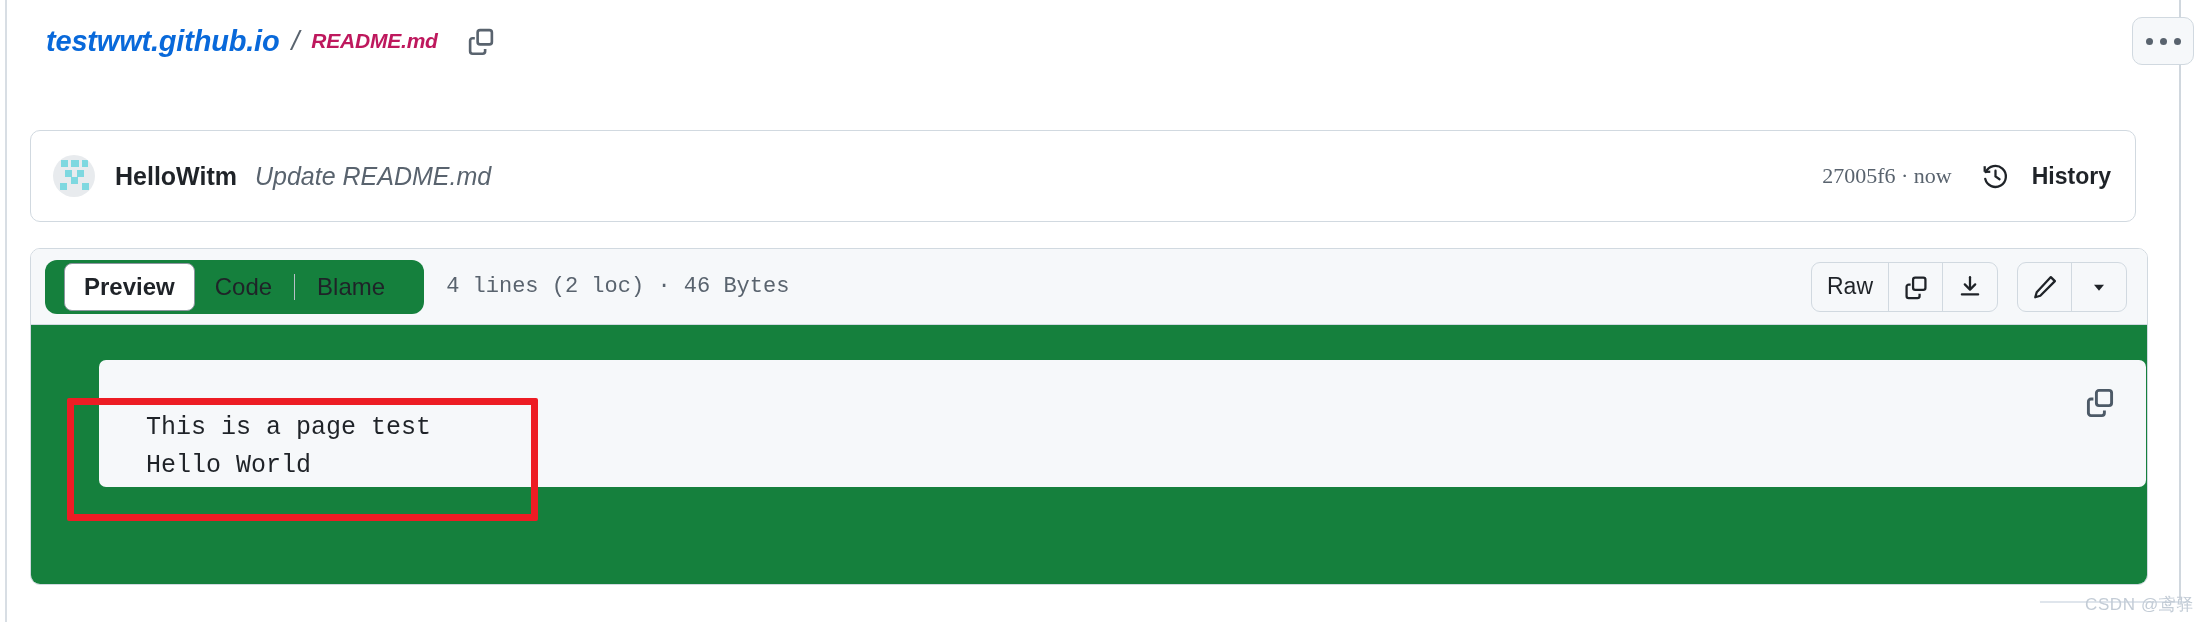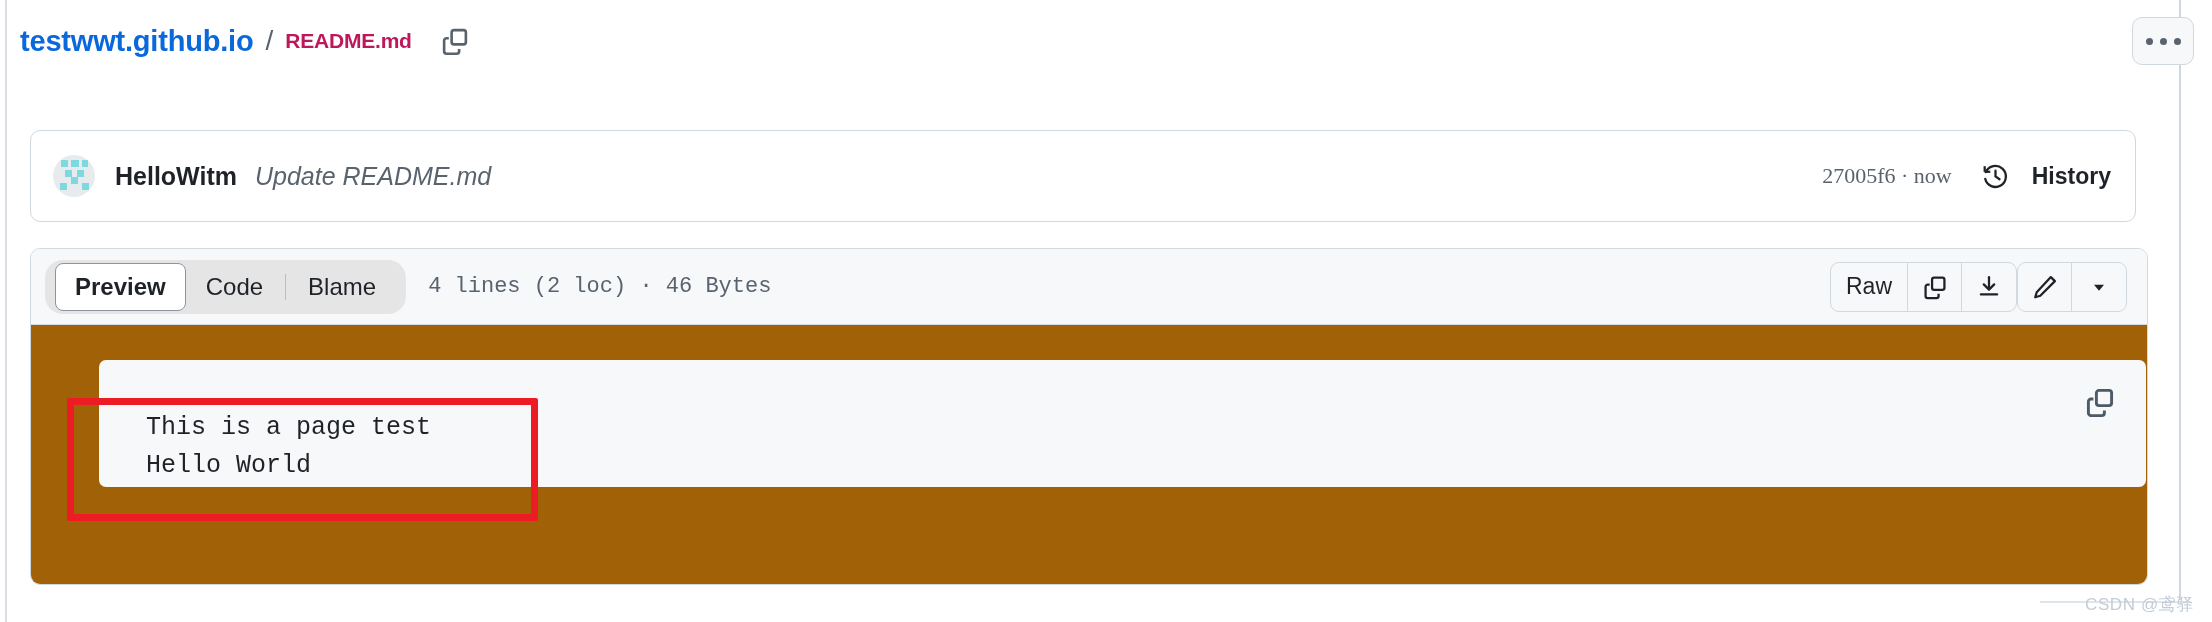--- a/index.html
+++ b/index.html
@@ -28,25 +28,26 @@
   .page-right-rule {
     position: absolute;
     left: 2179px; top: 0;
     width: 2px; height: 600px;
     background: #d0d7de;
   }
 
   
   .breadcrumb-bar {
     position: absolute;
-    left: 20px; top: 18px;
+    left: 46px; top: 18px;
     height: 46px;
     display: flex;
     align-items: center;
     gap: 10px;
+    font-style: italic;
   }
   .crumb-repo {
     font-size: 29px;
     font-weight: 700;
     color: #0969da;
     text-decoration: none;
     letter-spacing: -0.2px;
   }
   .crumb-sep {
     font-size: 28px;
@@ -160,24 +161,24 @@
     height: 76px;
     background: #f6f8fa;
     border-bottom: 1px solid #d1d9e0;
     display: flex;
     align-items: center;
     padding: 0 20px 0 14px;
   }
   .seg {
     display: flex;
     align-items: center;
-    background: #e5e5e5;
-    border-radius: 18px;
+    background: #15803d;
+    border-radius: 12px;
     height: 54px;
-    padding: 10px;
+    padding: 19px;
   }
   .seg-item {
     font-size: 24px;
     color: #1f2328;
     padding: 0 20px;
     height: 48px;
     display: flex; align-items: center;
     border-radius: 8px;
     cursor: pointer;
     font-weight: 400;
@@ -197,20 +198,21 @@
   .file-meta {
     margin-left: 22px;
     font-family: "Liberation Mono", monospace;
     font-size: 22px;
     color: #59636e;
   }
   .toolbar-right {
     margin-left: auto;
     display: flex;
     align-items: flex-start;
+    gap: 19px;
   }
   .btn-group {
     display: flex;
     align-items: stretch;
     border: 1px solid #d1d9e0;
     border-radius: 9px;
     background: #f6f8fa;
     height: 50px;
     overflow: hidden;
   }
@@ -225,21 +227,21 @@
   .btn-raw {
     padding: 0 15px;
     font-size: 23px;
     color: #1f2328;
   }
   .btn-icon { width: 54px; }
 
   
   .preview-body {
     position: relative;
-    background: #a16207;
+    background: #15803d;
     height: 259px;
   }
   .code-block {
     position: absolute;
     left: 68px;
     top: 35px;
     width: 2047px;
     height: 127px;
     background: #f6f8fa;
     border-radius: 7px;

